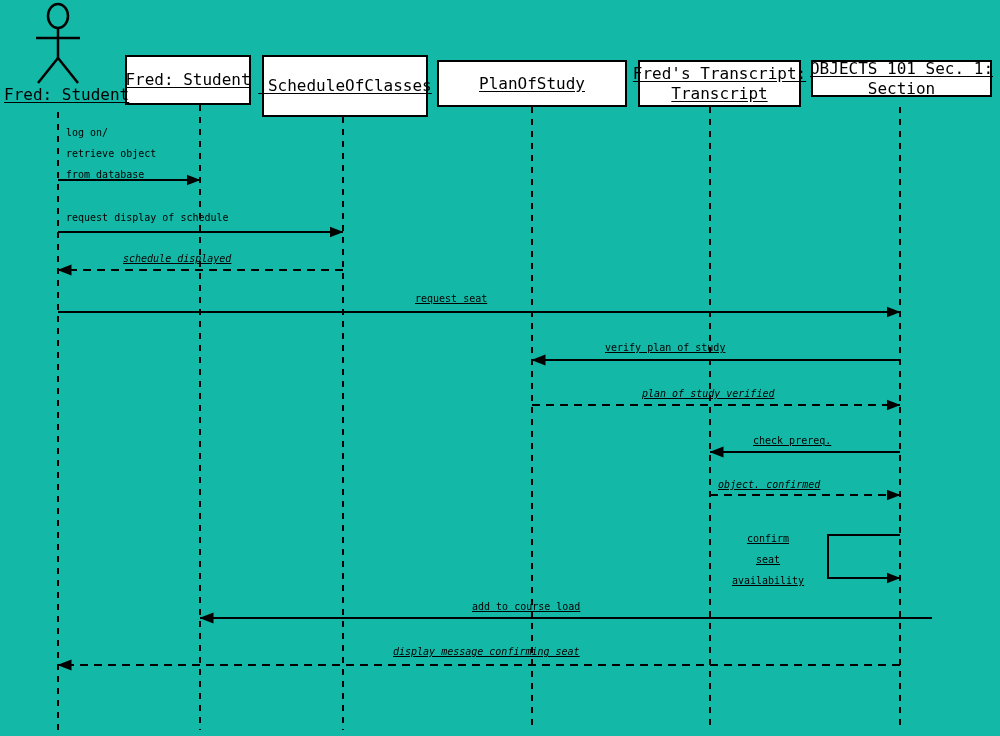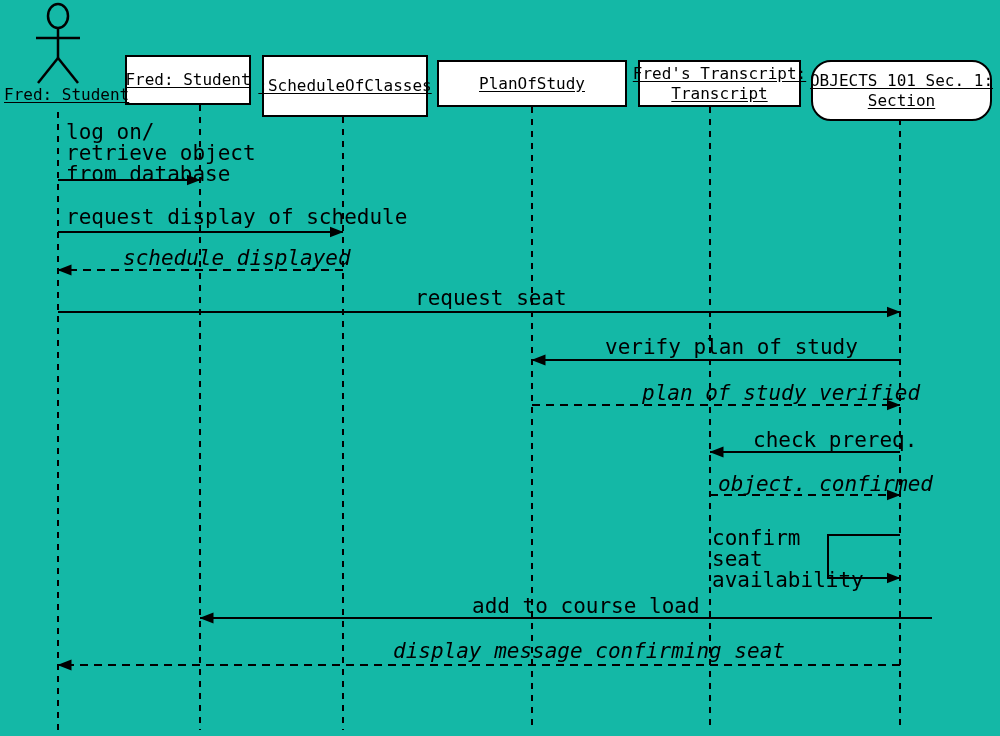--- a/index.html
+++ b/index.html
@@ -50,30 +50,30 @@
     font-size: 16px;
     line-height: 20px;
     color: #000000;
     white-space: nowrap;
     text-decoration: underline;
     text-underline-offset: 2px;
   }
   .msg-label {
     position: absolute;
     font-family: "DejaVu Sans Mono", "Liberation Mono", monospace;
-    font-size: 21px;
+    font-size: 10px;
     line-height: 21px;
     color: #000000;
     white-space: pre;
   }
   .msg-label.ital {
     font-style: italic;
   }
   .msg-label.al-left   { text-align: left; }
-  .msg-label.al-right  { text-align: left; }
+  .msg-label.al-right  { text-align: center; text-decoration: underline; }
 </style>
 </head>
 <body>
 
 <div id="diagram-root">
 
   <svg id="diagram-svg" viewBox="0 0 1000 736">
     <defs>
       <marker id="arrow-solid" markerWidth="14" markerHeight="12" refX="13.5" refY="6" orient="auto" markerUnits="userSpaceOnUse">
         <path d="M0,0.6 L14,6 L0,11.4 z" fill="#000000"></path>
@@ -116,21 +116,21 @@
       <div class="lifeline-box" style="left: 262px; top: 55px; width: 166px; height: 62px;">
         <span class="ln">:ScheduleOfClasses</span>
       </div>
       <div class="lifeline-box" style="left: 437px; top: 60px; width: 190px; height: 47px;">
         <span class="ln">PlanOfStudy</span>
       </div>
       <div class="lifeline-box" style="left: 638px; top: 60px; width: 163px; height: 47px;">
         <span class="ln">Fred's Transcript:</span>
         <span class="ln">Transcript</span>
       </div>
-      <div class="lifeline-box" style="left: 811px; top: 60px; width: 181px; height: 61px; border-radius: 20px;">
+      <div class="lifeline-box" style="left: 811px; top: 60px; width: 181px; height: 37px;">
         <span class="ln">OBJECTS 101 Sec. 1:</span>
         <span class="ln">Section</span>
       </div>
     </div>
   <div id="labels-layer">
       <div class="actor-label" style="left: 4px; top: 85px;">Fred: Student</div>
       <div class="msg-label al-left" style="left: 66px; top: 122px;">log on/
 retrieve object
 from database</div>
       <div class="msg-label al-left" style="left: 66px; top: 207px;">request display of schedule</div>

